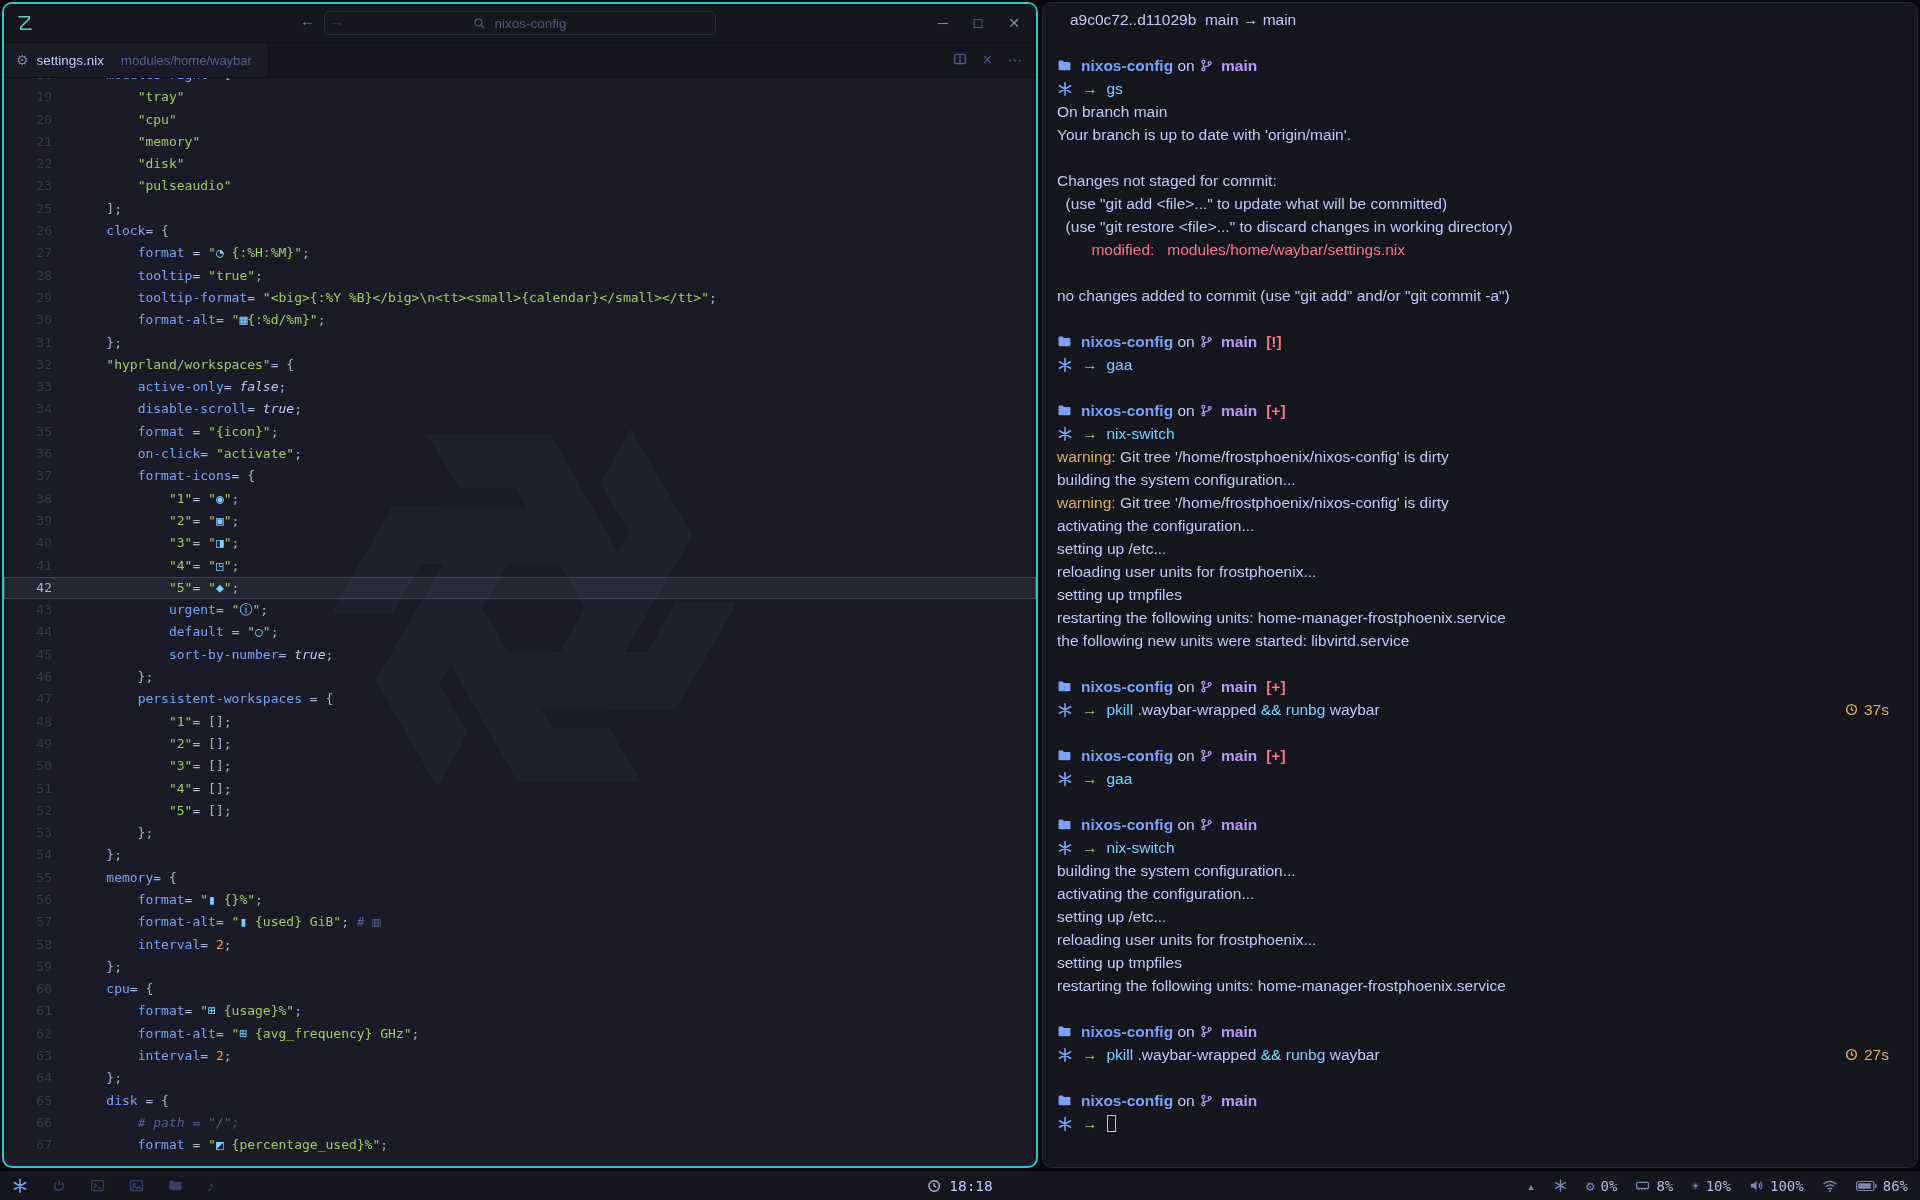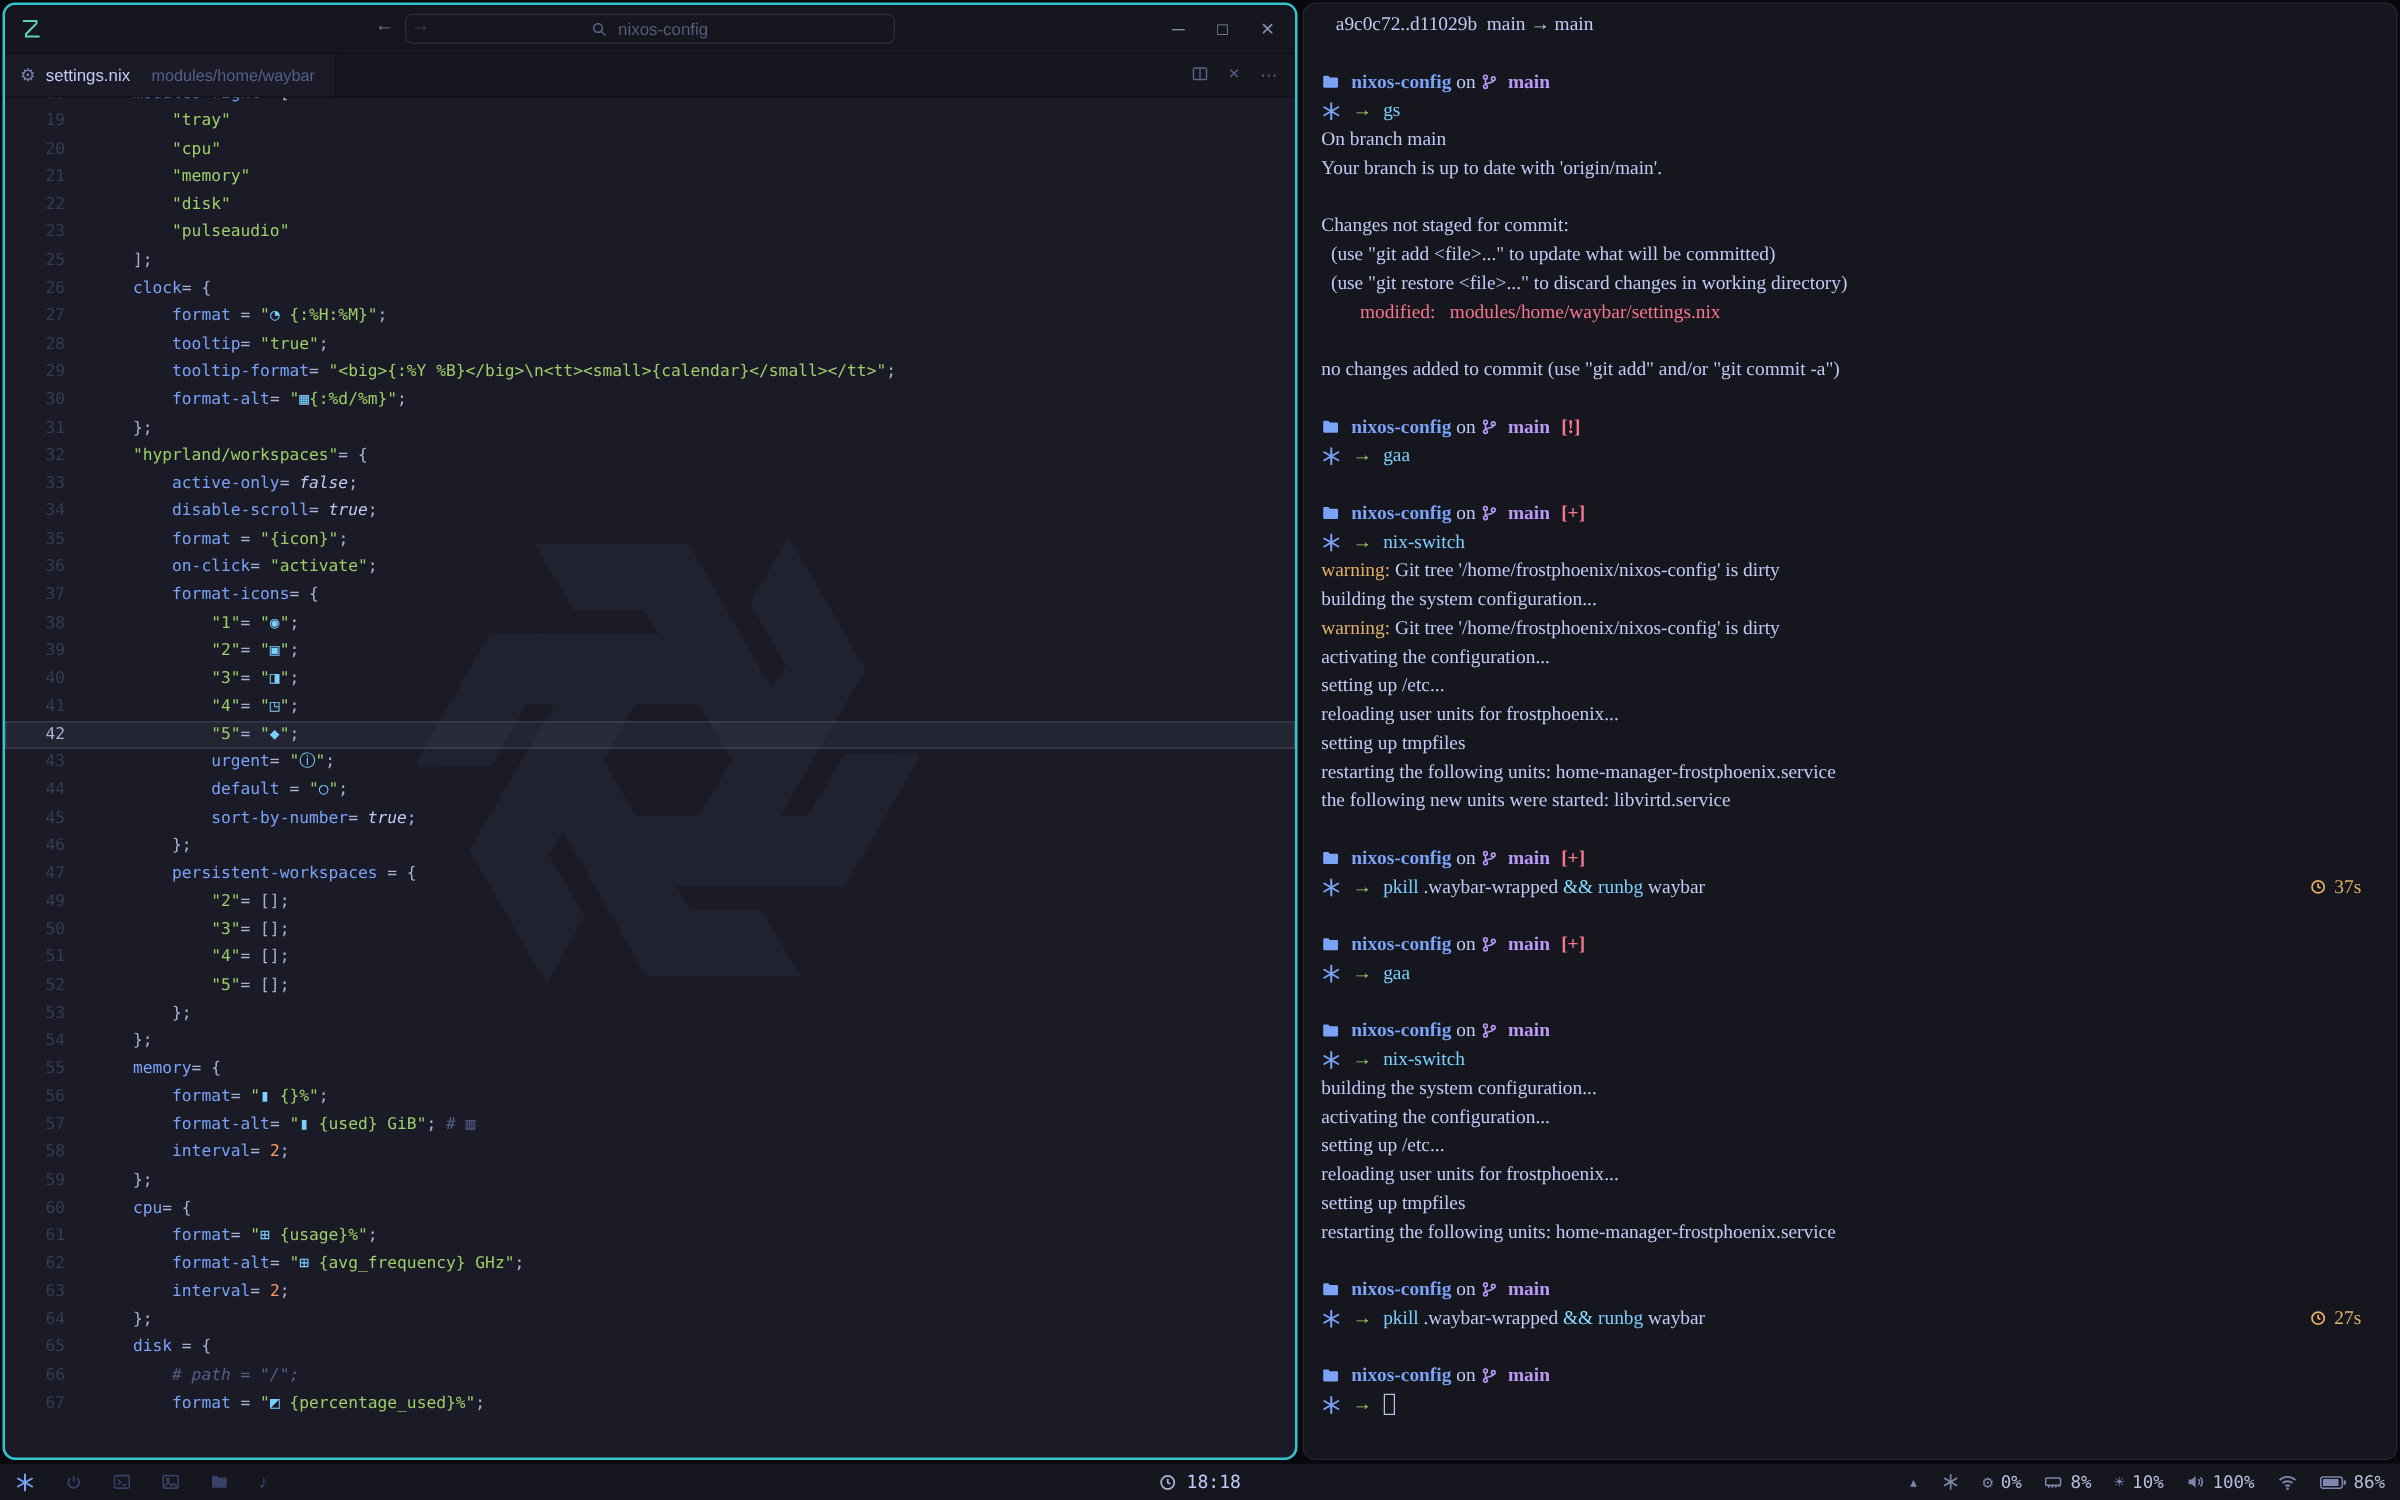--- a/index.html
+++ b/index.html
@@ -47,21 +47,21 @@
   .tok-k{color:#7aa2f7;}
   .tok-s{color:#9ece6a;}
   .tok-n{color:#ff9e64;}
   .tok-b{color:#c0caf5;font-style:italic;}
   .tok-c{color:#565f89;font-style:italic;}
   .tok-i{color:#7dcfff;}
 
   
   .terminal-window{position:absolute;left:1042px;top:2px;width:876px;height:1166px;box-sizing:border-box;
     background:#15161e;border:1px solid #23283c;border-radius:10px;overflow:hidden;
-    font-family:Liberation Serif, serif;font-size:15.5px;color:#c0caf5;
+    font-family:Liberation Sans, sans-serif;font-size:15.5px;color:#c0caf5;
     padding:5px 0 0 14px;}
   .t-line{display:flex;align-items:center;height:23px;white-space:pre;}
   .t-line .sp{white-space:pre;}
   .t-fg{color:#c0caf5;}
   .t-red{color:#f7768e;}
   .t-yellow{color:#e0af68;}
   .t-cmd{color:#7dcfff;}
   .t-op{color:#89ddff;}
   .t-repo{color:#7aa2f7;font-weight:bold;}
   .t-branch{color:#bb9af7;font-weight:bold;}
@@ -175,20 +175,21 @@
           <div class="code-row"><span class="gutter-num">38</span><span class="code-text"><span class="tok-d">            </span><span class="tok-s">"1"</span><span class="tok-d">= </span><span class="tok-s">"</span><span class="tok-i">◉</span><span class="tok-s">"</span><span class="tok-d">;</span></span></div>
           <div class="code-row"><span class="gutter-num">39</span><span class="code-text"><span class="tok-d">            </span><span class="tok-s">"2"</span><span class="tok-d">= </span><span class="tok-s">"</span><span class="tok-i">▣</span><span class="tok-s">"</span><span class="tok-d">;</span></span></div>
           <div class="code-row"><span class="gutter-num">40</span><span class="code-text"><span class="tok-d">            </span><span class="tok-s">"3"</span><span class="tok-d">= </span><span class="tok-s">"</span><span class="tok-i">◨</span><span class="tok-s">"</span><span class="tok-d">;</span></span></div>
           <div class="code-row"><span class="gutter-num">41</span><span class="code-text"><span class="tok-d">            </span><span class="tok-s">"4"</span><span class="tok-d">= </span><span class="tok-s">"</span><span class="tok-i">◳</span><span class="tok-s">"</span><span class="tok-d">;</span></span></div>
           <div class="code-row active"><span class="gutter-num">42</span><span class="code-text"><span class="tok-d">            </span><span class="tok-s">"5"</span><span class="tok-d">= </span><span class="tok-s">"</span><span class="tok-i">◆</span><span class="tok-s">"</span><span class="tok-d">;</span></span></div>
           <div class="code-row"><span class="gutter-num">43</span><span class="code-text"><span class="tok-d">            </span><span class="tok-k">urgent</span><span class="tok-d">= </span><span class="tok-s">"</span><span class="tok-i">ⓘ</span><span class="tok-s">"</span><span class="tok-d">;</span></span></div>
           <div class="code-row"><span class="gutter-num">44</span><span class="code-text"><span class="tok-d">            </span><span class="tok-k">default</span><span class="tok-d"> = </span><span class="tok-s">"</span><span class="tok-i">○</span><span class="tok-s">"</span><span class="tok-d">;</span></span></div>
           <div class="code-row"><span class="gutter-num">45</span><span class="code-text"><span class="tok-d">            </span><span class="tok-k">sort-by-number</span><span class="tok-d">= </span><span class="tok-b">true</span><span class="tok-d">;</span></span></div>
           <div class="code-row"><span class="gutter-num">46</span><span class="code-text"><span class="tok-d">        };</span></span></div>
           <div class="code-row"><span class="gutter-num">47</span><span class="code-text"><span class="tok-d">        </span><span class="tok-k">persistent-workspaces</span><span class="tok-d"> = {</span></span></div>
+          <div class="code-row"><span class="gutter-num">48</span><span class="code-text"><span class="tok-d">            </span><span class="tok-s">"1"</span><span class="tok-d">= [];</span></span></div>
           <div class="code-row"><span class="gutter-num">49</span><span class="code-text"><span class="tok-d">            </span><span class="tok-s">"2"</span><span class="tok-d">= [];</span></span></div>
           <div class="code-row"><span class="gutter-num">50</span><span class="code-text"><span class="tok-d">            </span><span class="tok-s">"3"</span><span class="tok-d">= [];</span></span></div>
           <div class="code-row"><span class="gutter-num">51</span><span class="code-text"><span class="tok-d">            </span><span class="tok-s">"4"</span><span class="tok-d">= [];</span></span></div>
           <div class="code-row"><span class="gutter-num">52</span><span class="code-text"><span class="tok-d">            </span><span class="tok-s">"5"</span><span class="tok-d">= [];</span></span></div>
           <div class="code-row"><span class="gutter-num">53</span><span class="code-text"><span class="tok-d">        };</span></span></div>
           <div class="code-row"><span class="gutter-num">54</span><span class="code-text"><span class="tok-d">    };</span></span></div>
           <div class="code-row"><span class="gutter-num">55</span><span class="code-text"><span class="tok-d">    </span><span class="tok-k">memory</span><span class="tok-d">= {</span></span></div>
           <div class="code-row"><span class="gutter-num">56</span><span class="code-text"><span class="tok-d">        </span><span class="tok-k">format</span><span class="tok-d">= </span><span class="tok-s">"</span><span class="tok-i">▮</span><span class="tok-s"> {}%"</span><span class="tok-d">;</span></span></div>
           <div class="code-row"><span class="gutter-num">57</span><span class="code-text"><span class="tok-d">        </span><span class="tok-k">format-alt</span><span class="tok-d">= </span><span class="tok-s">"</span><span class="tok-i">▮</span><span class="tok-s"> {used} GiB"</span><span class="tok-d">; </span><span class="tok-c"># ▥</span></span></div>
           <div class="code-row"><span class="gutter-num">58</span><span class="code-text"><span class="tok-d">        </span><span class="tok-k">interval</span><span class="tok-d">= </span><span class="tok-n">2</span><span class="tok-d">;</span></span></div>

